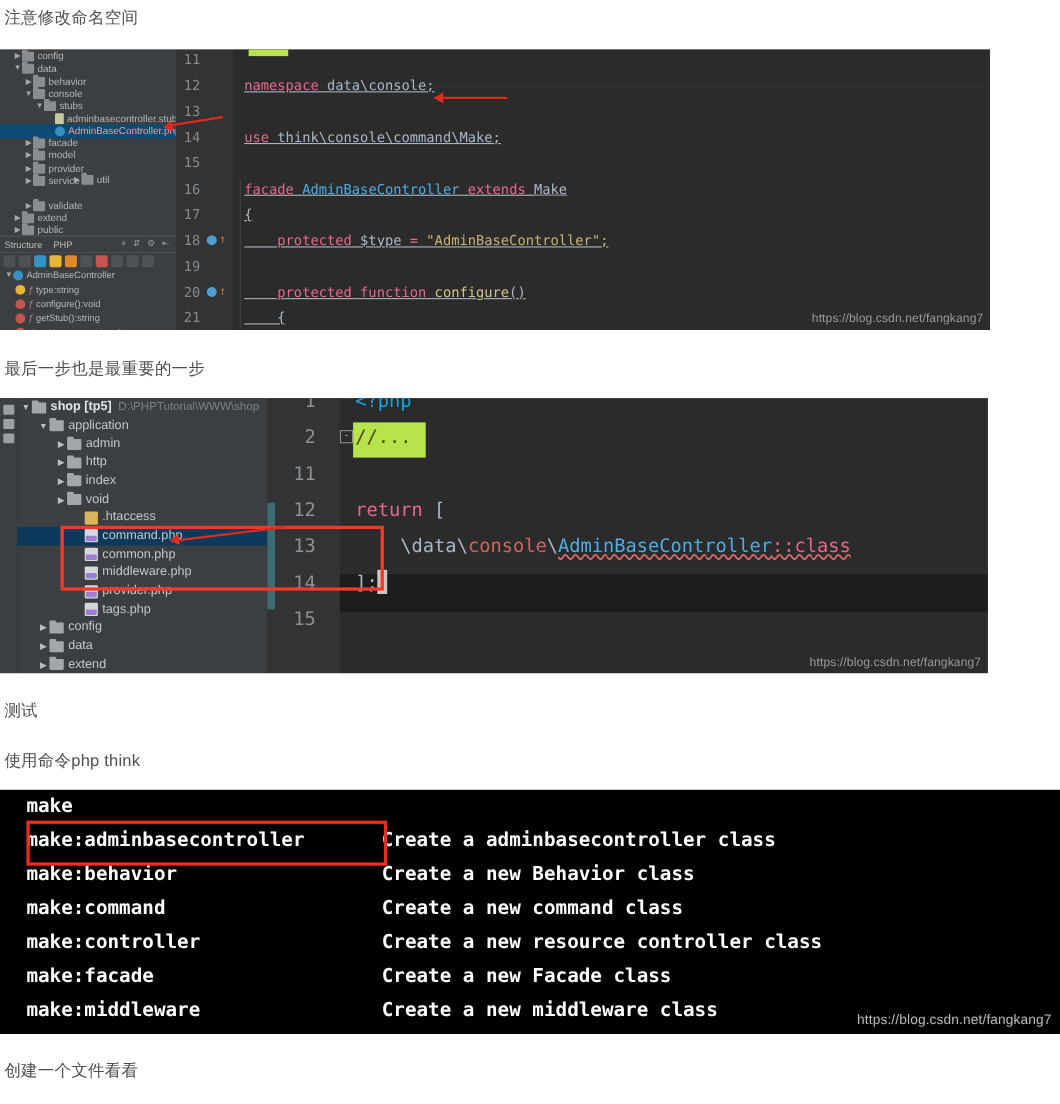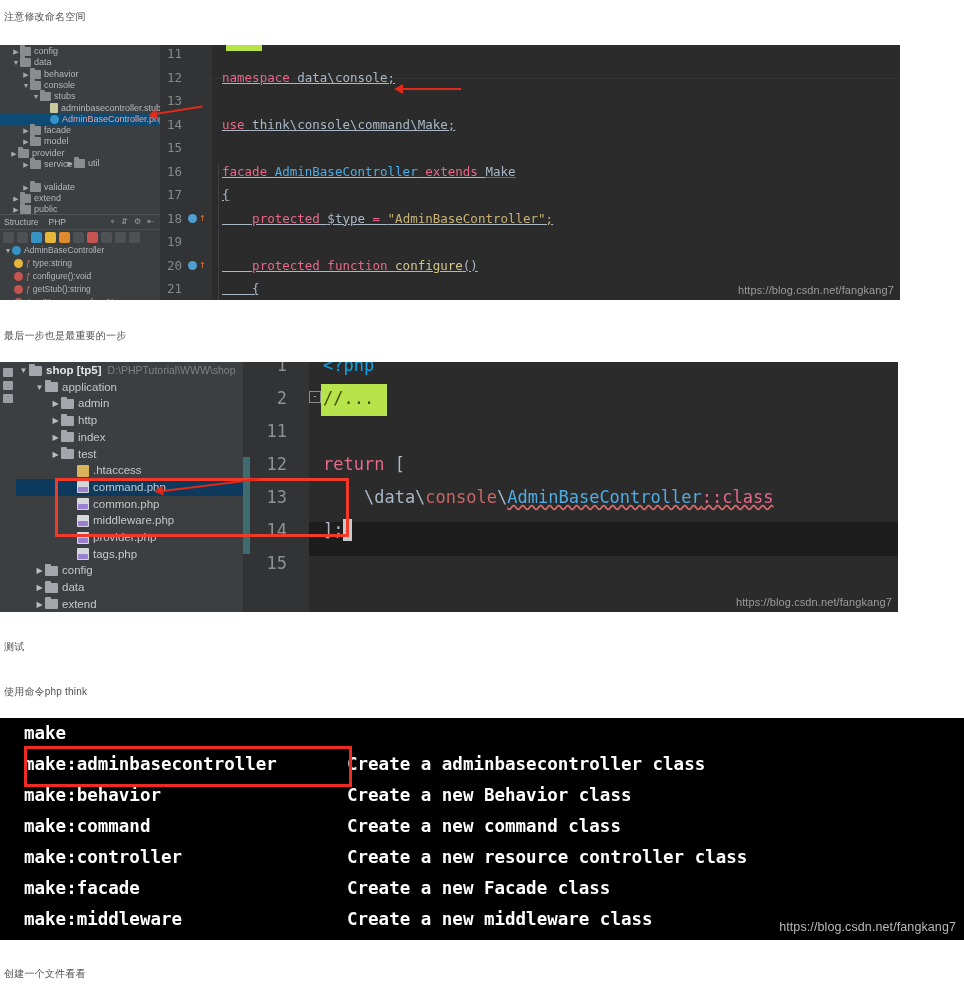--- a/index.html
+++ b/index.html
@@ -13,21 +13,21 @@
     position: relative;
     font-family: "Liberation Sans", "DejaVu Sans", sans-serif;
     overflow: hidden;
   }
   .page { position: relative; width: 964px; height: 1004px; }
 
   
   .para {
     position: absolute;
     color: #4f4f4f;
-    font-size: 10px;
+    font-size: 15px;
     line-height: 20px;
     white-space: nowrap;
     letter-spacing: .2px;
   }
   #para-1 { left: 4px; top: 7px; }
   #para-2 { left: 4px; top: 326px; }
   #para-3 { left: 4px; top: 637px; }
   #para-4 { left: 4px; top: 682px; }
   #para-5 { left: 4px; top: 964px; }
 
@@ -244,21 +244,21 @@
         <div class="row" style="top: 79.1px; padding-left: 22px;">
           <span class="arw">▶</span>
           <span class="fold"></span>
           <span>facade</span>
         </div>
         <div class="row" style="top: 90.4px; padding-left: 22px;">
           <span class="arw">▶</span>
           <span class="fold"></span>
           <span>model</span>
         </div>
-        <div class="row" style="top: 101.7px; padding-left: 10px;">
+        <div class="row" style="top: 101.7px; padding-left: 22px;">
           <span class="arw">▶</span>
           <span class="fold"></span>
           <span>provider</span>
         </div>
         <div class="row" style="top: 113px; padding-left: 22px;">
           <span class="arw">▶</span>
           <span class="fold"></span>
           <span>service</span>
         </div>
         <div class="row" style="top: 112px; padding-left: 22px; margin-left: 44px;">
@@ -402,21 +402,21 @@
           <span class="">http</span>
         </div>
         <div class="row" style="top: 66.8px; padding-left: 34px;">
           <span class="arw2">▶</span>
           <span class="fold2"></span>
           <span class="">index</span>
         </div>
         <div class="row" style="top: 83.5px; padding-left: 34px;">
           <span class="arw2">▶</span>
           <span class="fold2"></span>
-          <span class="">test</span>
+          <span class="">void</span>
         </div>
         <div class="row" style="top: 100.2px; padding-left: 50px;">
           <span class="arw2"></span>
           <span class="htf"></span>
           <span class="">.htaccess</span>
         </div>
         <div class="row sel" style="top: 116.9px; padding-left: 50px;">
           <span class="arw2"></span>
           <span class="phpf"></span>
           <span class="">command.php</span>

